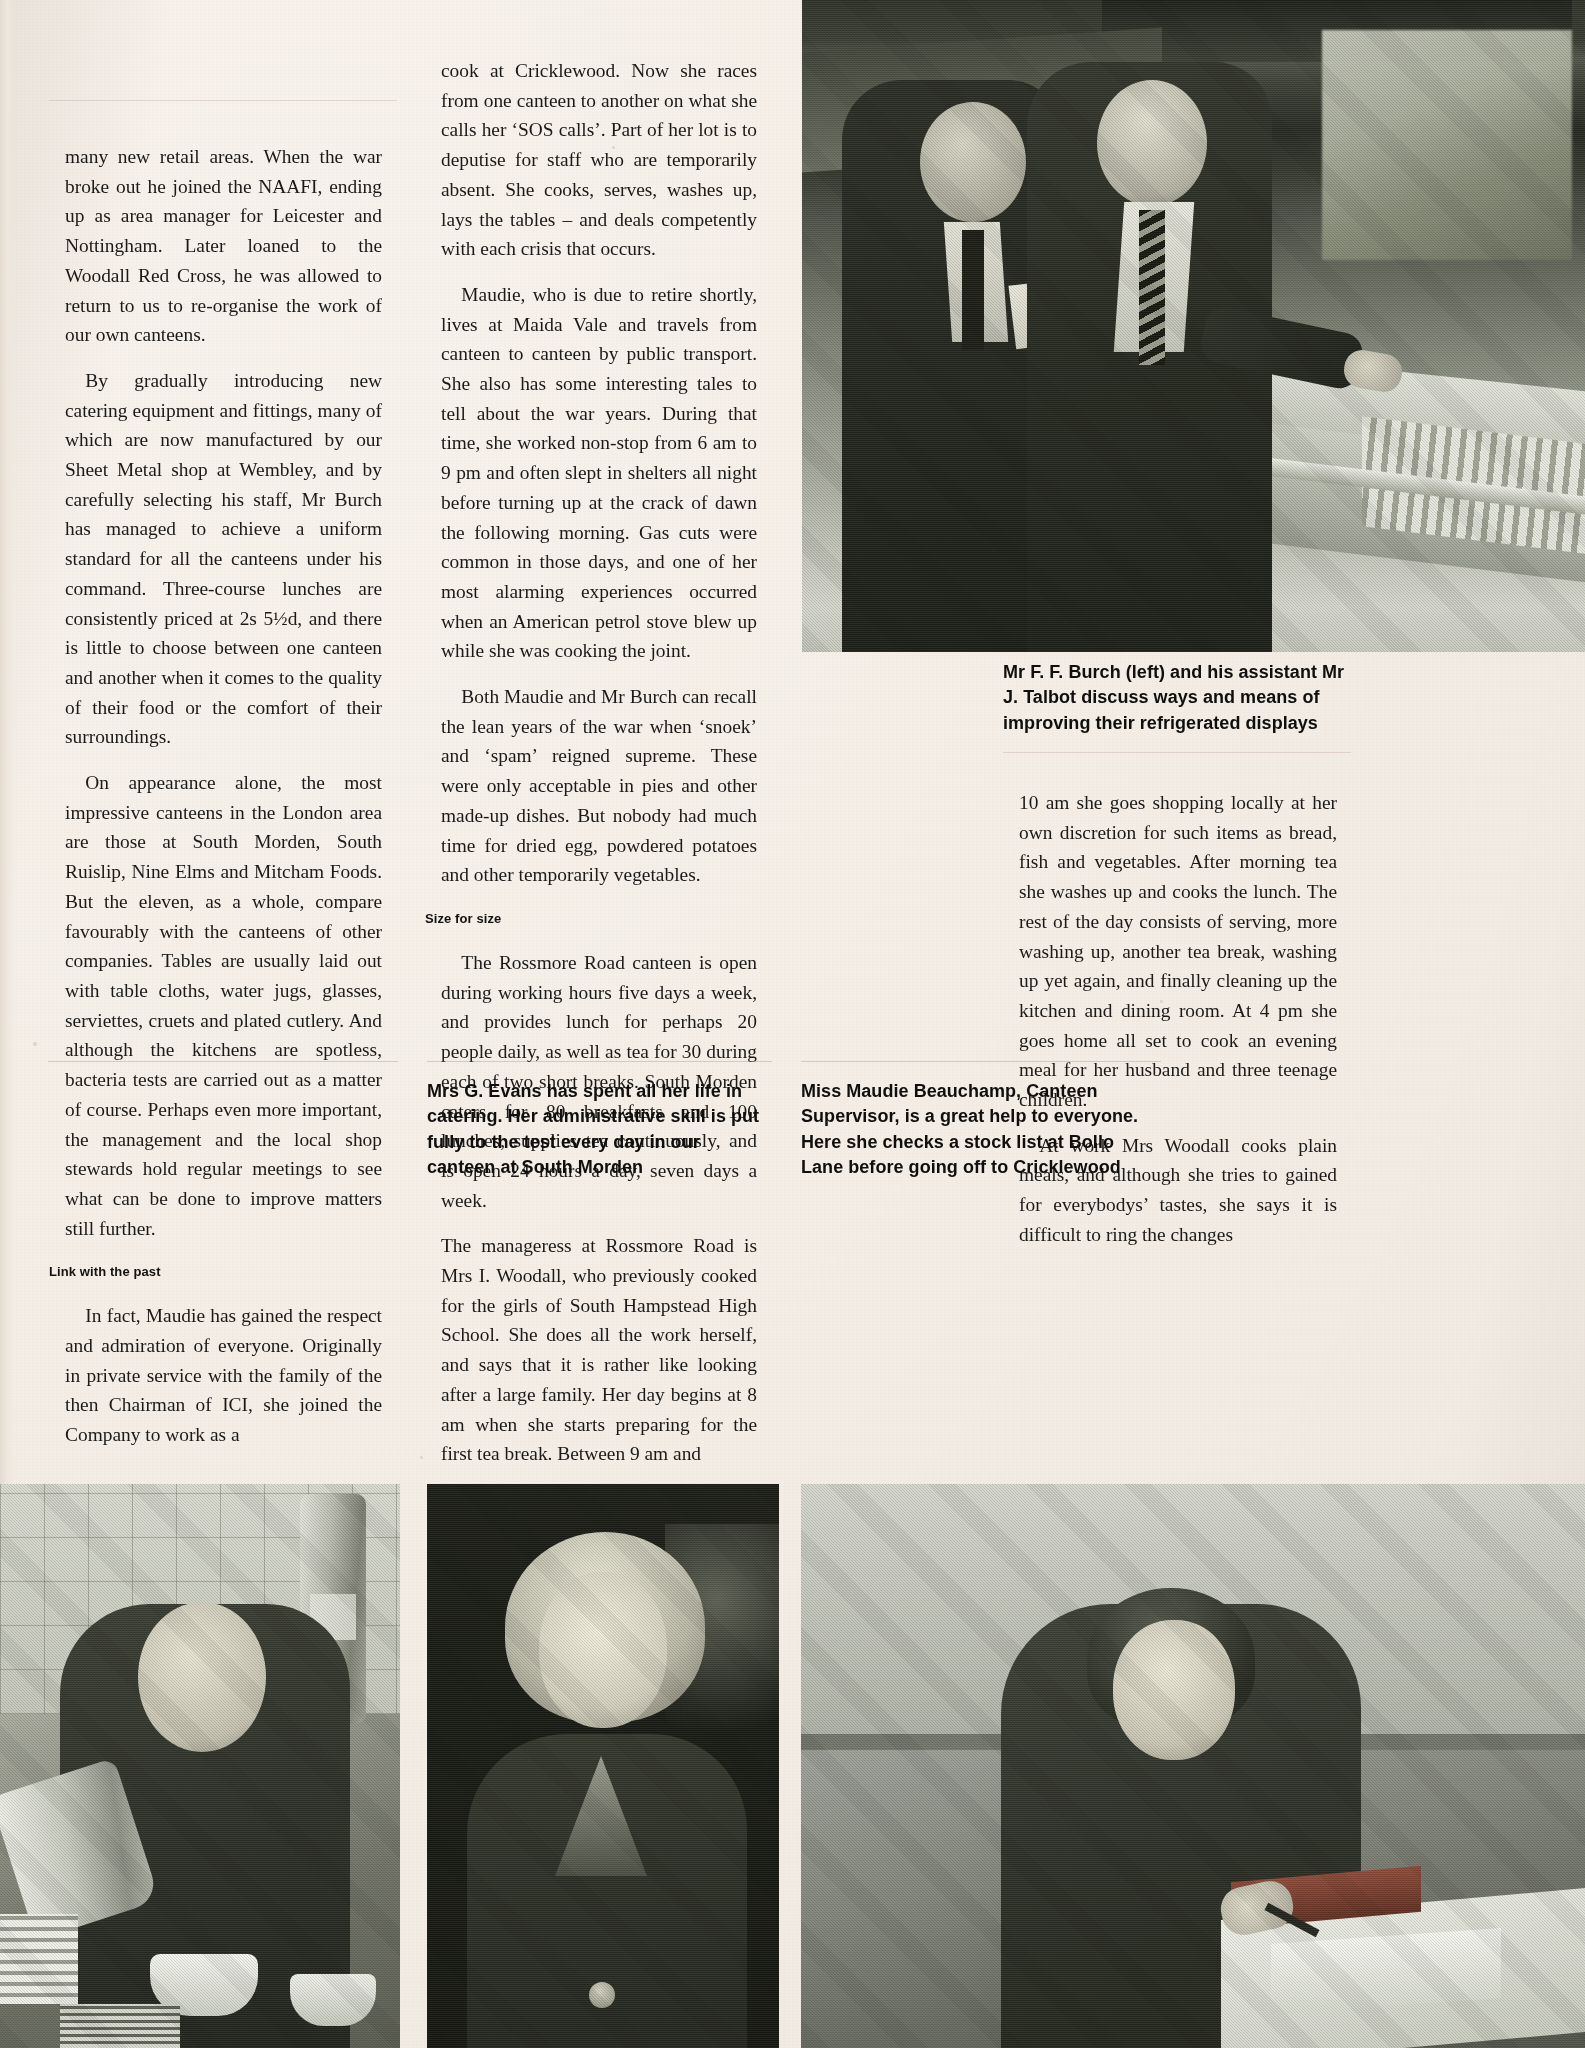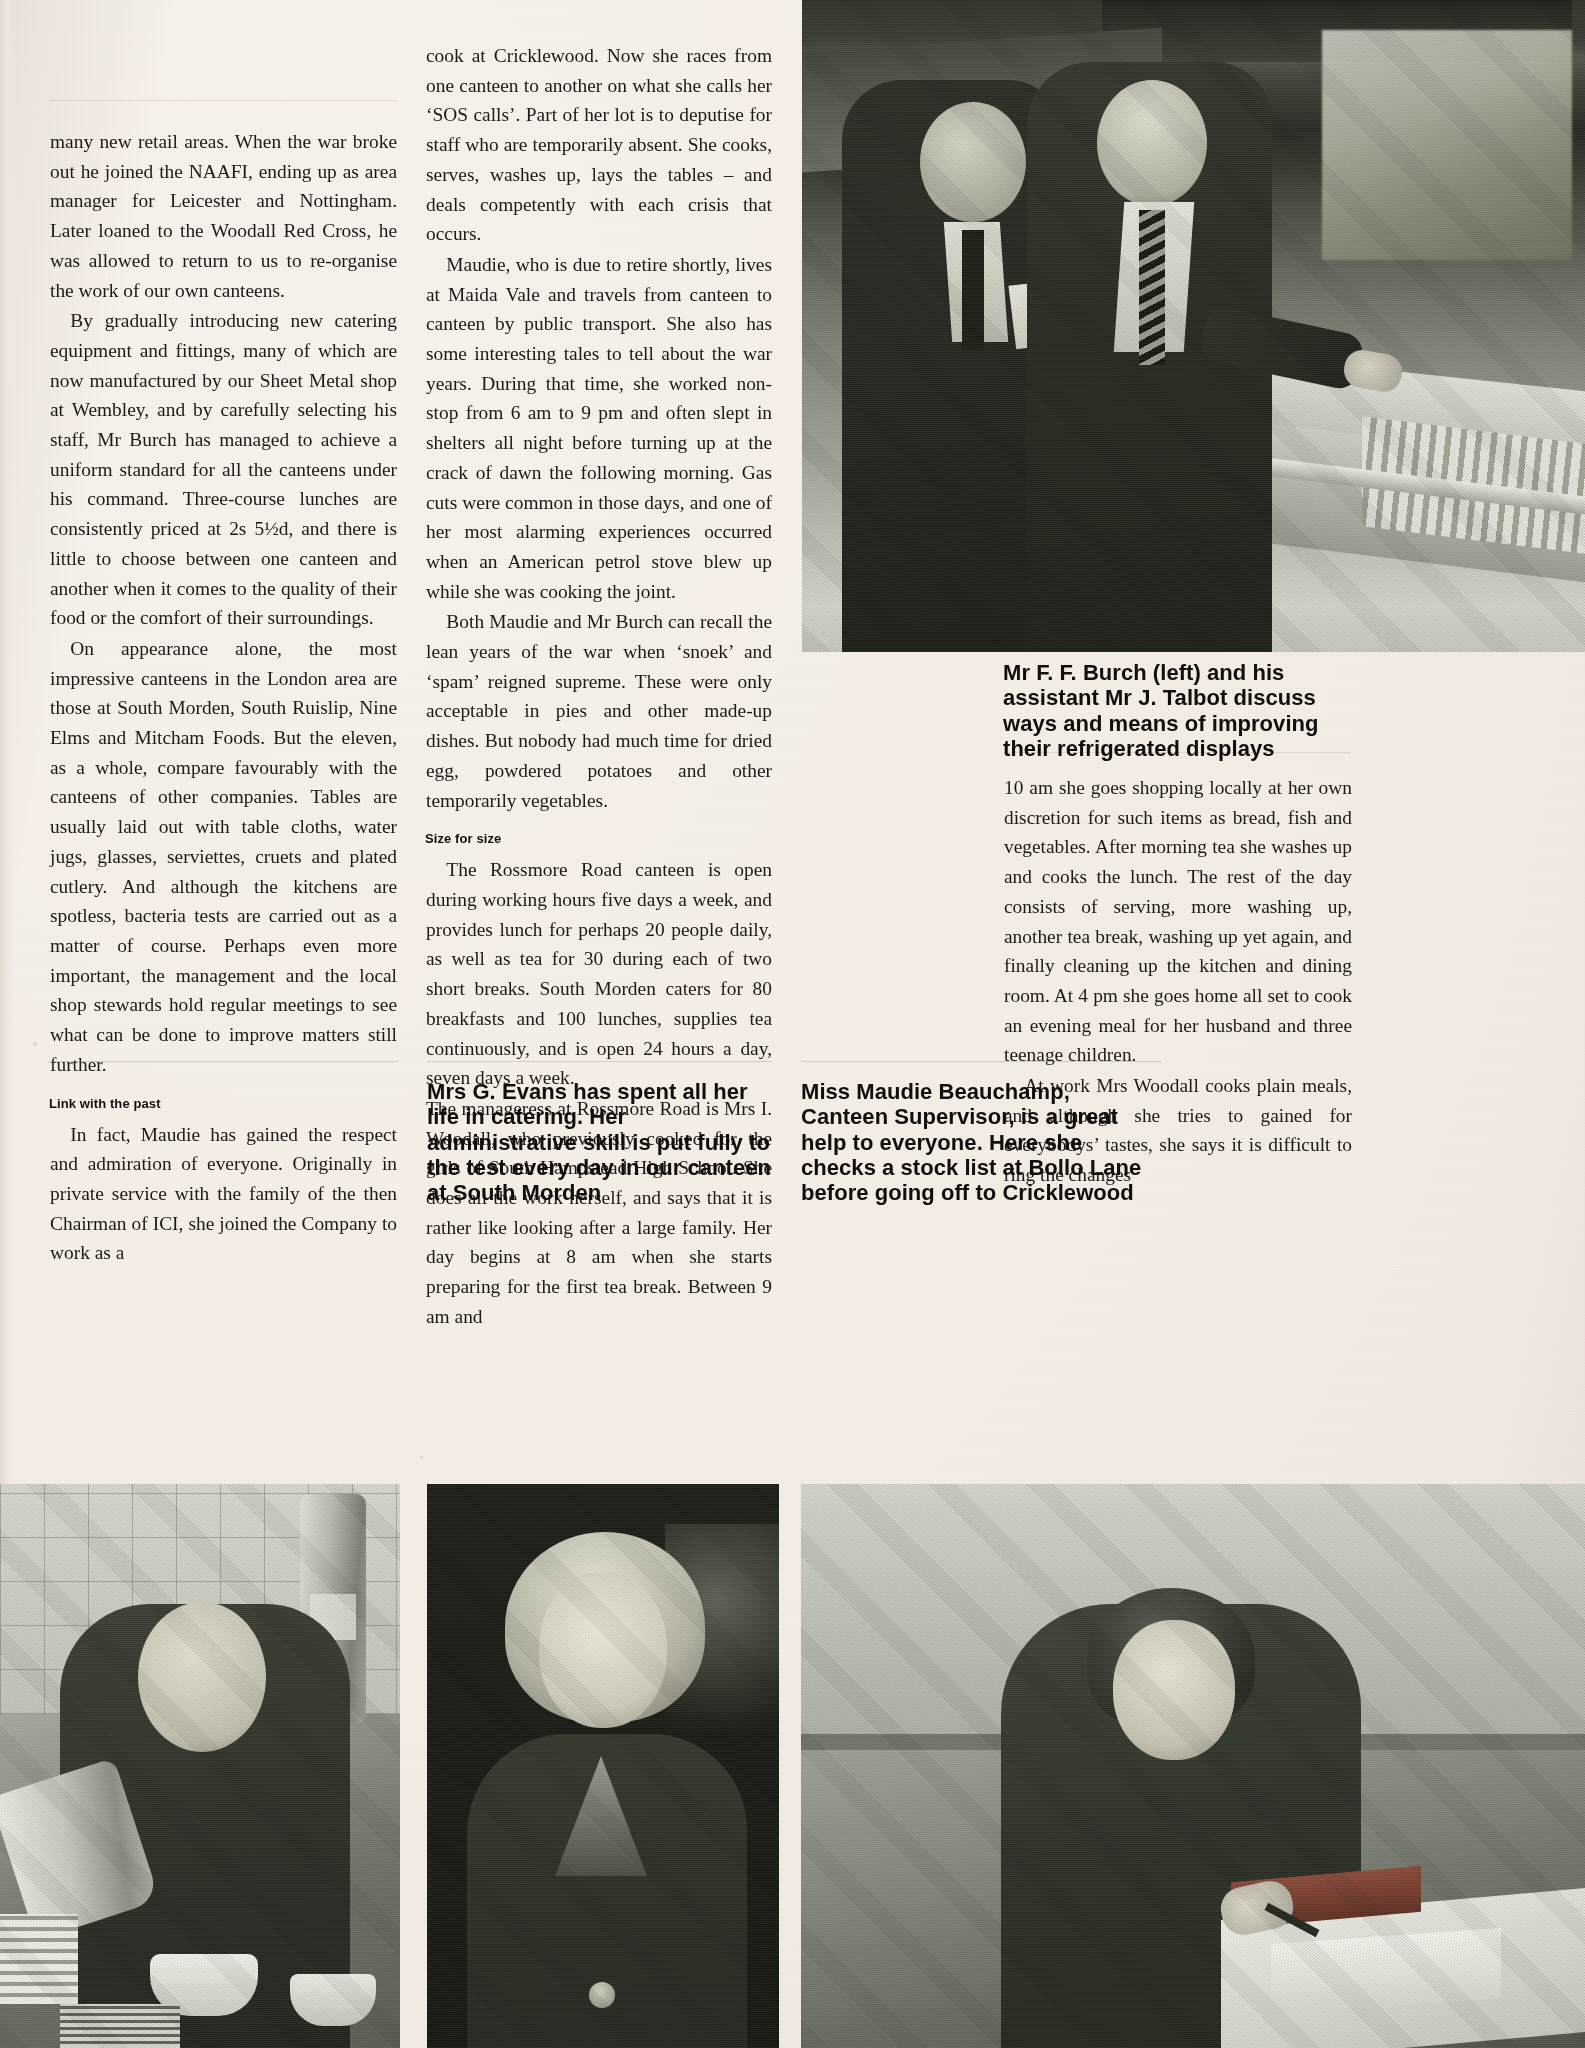--- a/index.html
+++ b/index.html
@@ -39,21 +39,21 @@
   
   .col{
     position:absolute;
     font-size:19.4px;
     line-height:29.7px;
     color:#1b1a18;
     text-align:justify;
     text-justify:inter-word;
     hyphens:none;
   }
-  .col p{margin:1px;}
+  .col p{margin:16px;}
   .col p.ind{text-indent:1.05em;}
   .subhead{
     font-family:"Liberation Sans", sans-serif;
     font-weight:bold;
     font-size:13px;
     line-height:26px;
     letter-spacing:.1px;
     margin:11px 0 3px 0;
     color:#131211;
   }
@@ -192,21 +192,21 @@
     background:linear-gradient(180deg,#f6f7f0,#d8dbcf);transform:skewY(-4deg);}
   #photo-b3 .pen{position:absolute;left:462px;top:432px;width:58px;height:8px;background:#23261d;transform:rotate(28deg);}
   #photo-b3 .hand{position:absolute;left:420px;top:400px;width:72px;height:48px;border-radius:22px;
     background:radial-gradient(circle at 40% 40%,#e2dfcd,#a9a698);transform:rotate(-12deg);}
 
   
   .caption{
     position:absolute;
     font-family:"Liberation Sans", sans-serif;
     font-weight:bold;
-    font-size:22px;
+    font-size:18px;
     line-height:25.3px;
     color:#100f0e;
     letter-spacing:.05px;
   }
   #cap-top{left:1003px;top:660px;width:360px;}
   #cap-b1{left:48px; top:1079px;width:352px;}
   #cap-b2{left:427px;top:1079px;width:346px;}
   #cap-b3{left:801px;top:1079px;width:360px;}
 
   .rule{position:absolute;height:1px;background:rgba(150,110,110,.30);}

